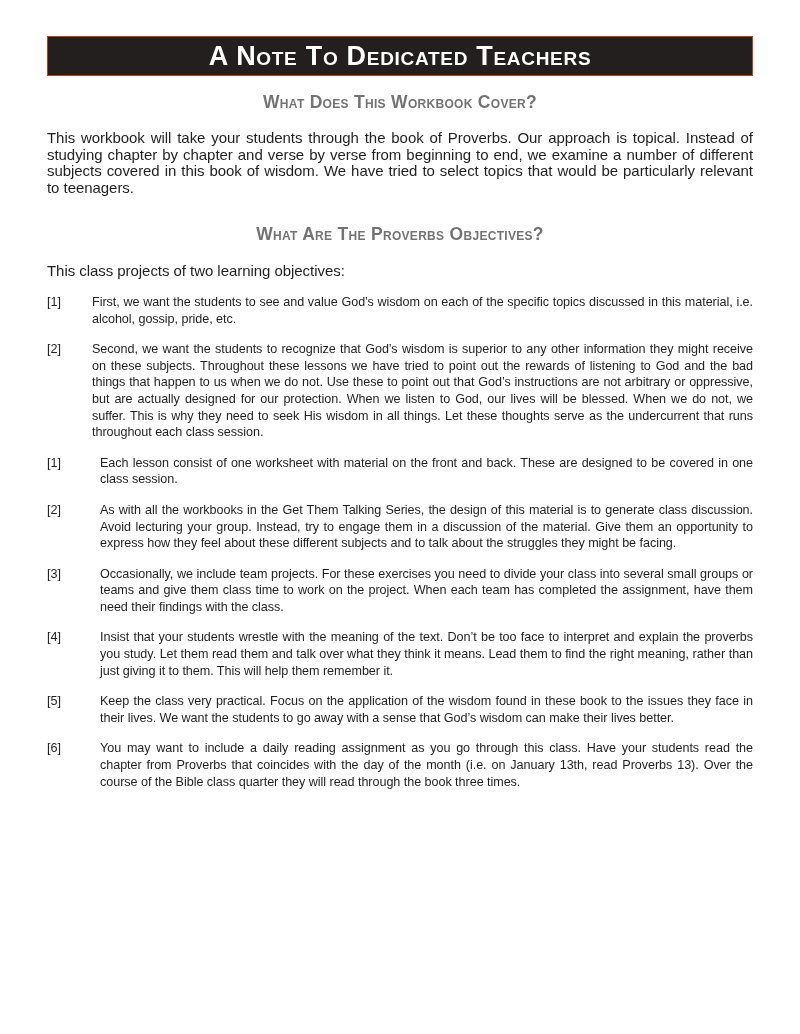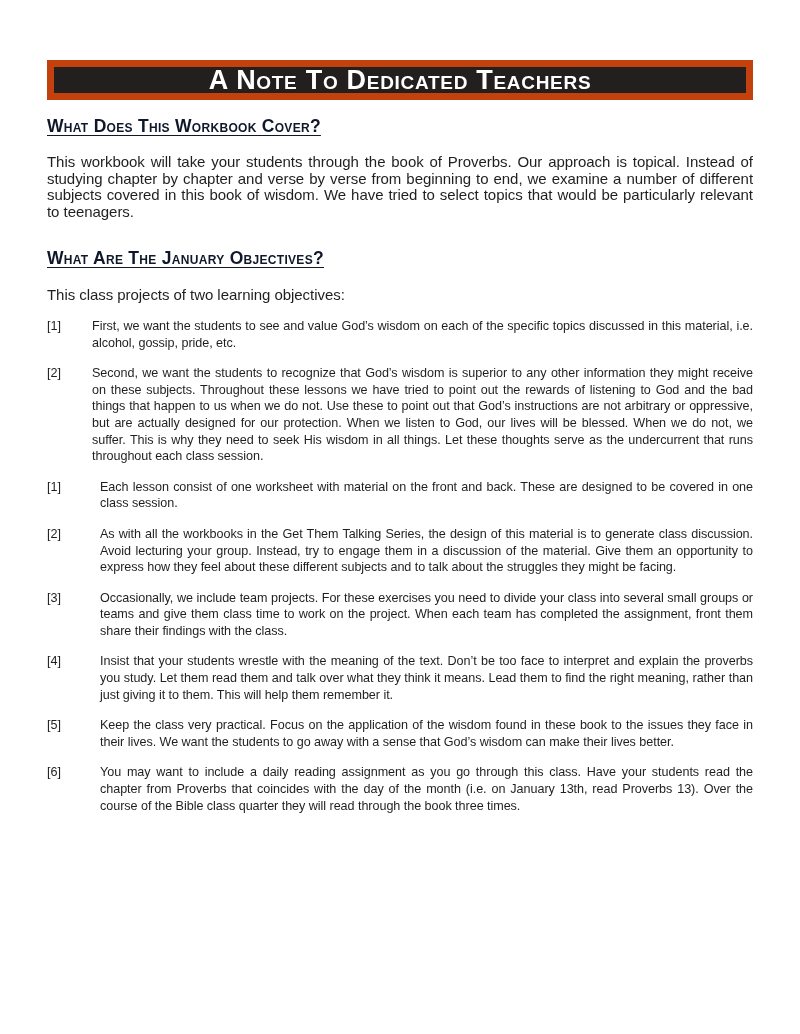--- a/index.html
+++ b/index.html
@@ -24,49 +24,48 @@
 
   .content {
     position: absolute;
     left: 47px;
     top: 0;
     width: 706px;
   }
 
   
   .banner {
-    margin-top: 60px;
+    margin-top: 36px;
     background: #231f1f;
-    border: 7px solid #c2410c;
+    border: 1px solid #c2410c;
     height: 40px;
     display: flex;
     align-items: center;
     justify-content: center;
     box-sizing: border-box;
   }
   .banner-title {
     color: #ffffff;
     font-size: 27px;
     font-weight: bold;
     font-variant: small-caps;
     letter-spacing: 0.7px;
     line-height: 1;
     text-align: center;
     white-space: nowrap;
   }
 
   
   .section-heading {
-    text-align: left;
+    text-align: center;
     font-size: 17.5px;
     font-weight: bold;
     font-variant: small-caps;
     letter-spacing: 0.3px;
-    color: #0f172a;
-    text-decoration: underline;
+    color: #737373;
     text-underline-offset: 3px;
   }
   .heading-1 { margin-top: 16px; }
   .heading-2 { margin-top: 28px; }
   .heading-3 { margin-top: 30px; }
 
   
   .para {
     font-size: 15px;
     line-height: 16.6px;
@@ -109,21 +108,21 @@
   <div class="content">
 
     <div class="banner">
       <div class="banner-title">A Note To Dedicated Teachers</div>
     </div>
 
     <div class="section-heading heading-1">What Does This Workbook Cover?</div>
 
     <div class="para intro-para">This workbook will take your students through the book of Proverbs.  Our approach is topical.  Instead of studying chapter by chapter and verse by verse from beginning to end, we examine a number of different subjects covered in this book of wisdom.  We have tried to select topics that would be particularly relevant to teenagers.</div>
 
-    <div class="section-heading heading-2">What Are The January Objectives?</div>
+    <div class="section-heading heading-2">What Are The Proverbs Objectives?</div>
 
     <div class="para lead-para">This class projects of two learning objectives:</div>
 
     <div class="num-item indent-narrow">
       <span class="marker">[1]</span>
       <span class="body-text">First, we want the students to see and value God’s wisdom on each of the specific topics discussed in this material, i.e. alcohol, gossip, pride, etc.</span>
     </div>
 
     <div class="num-item indent-narrow">
       <span class="marker">[2]</span>
@@ -136,21 +135,21 @@
       <span class="body-text">Each lesson consist of one worksheet with material on the front and back.  These are designed to be covered in one class session.</span>
     </div>
 
     <div class="num-item indent-wide">
       <span class="marker">[2]</span>
       <span class="body-text"><span>As with all the workbooks in the </span><span class="italic">Get Them Talking Series</span><span>, the design of this material is to generate class discussion.  Avoid lecturing your group.  Instead, try to engage them in a discussion of the material.  Give them an opportunity to express how they feel about these different subjects and to talk about the struggles they might be facing.</span></span>
     </div>
 
     <div class="num-item indent-wide">
       <span class="marker">[3]</span>
-      <span class="body-text">Occasionally, we include team projects.  For these exercises you need to divide your class into several small groups or teams and give them class time to work on the project.  When each team has completed the assignment, front them share their findings with the class.</span>
+      <span class="body-text">Occasionally, we include team projects.  For these exercises you need to divide your class into several small groups or teams and give them class time to work on the project.  When each team has completed the assignment, have them need their findings with the class.</span>
     </div>
 
     <div class="num-item indent-wide">
       <span class="marker">[4]</span>
       <span class="body-text">Insist that your students wrestle with the meaning of the text.  Don’t be too face to interpret and explain the proverbs you study.  Let them read them and talk over what they think it means.  Lead them to find the right meaning, rather than just giving it to them.  This will help them remember it.</span>
     </div>
 
     <div class="num-item indent-wide">
       <span class="marker">[5]</span>
       <span class="body-text">Keep the class very practical.  Focus on the application of the wisdom found in these book to the issues they face in their lives.  We want the students to go away with a sense that God’s wisdom can make their lives better.</span>

